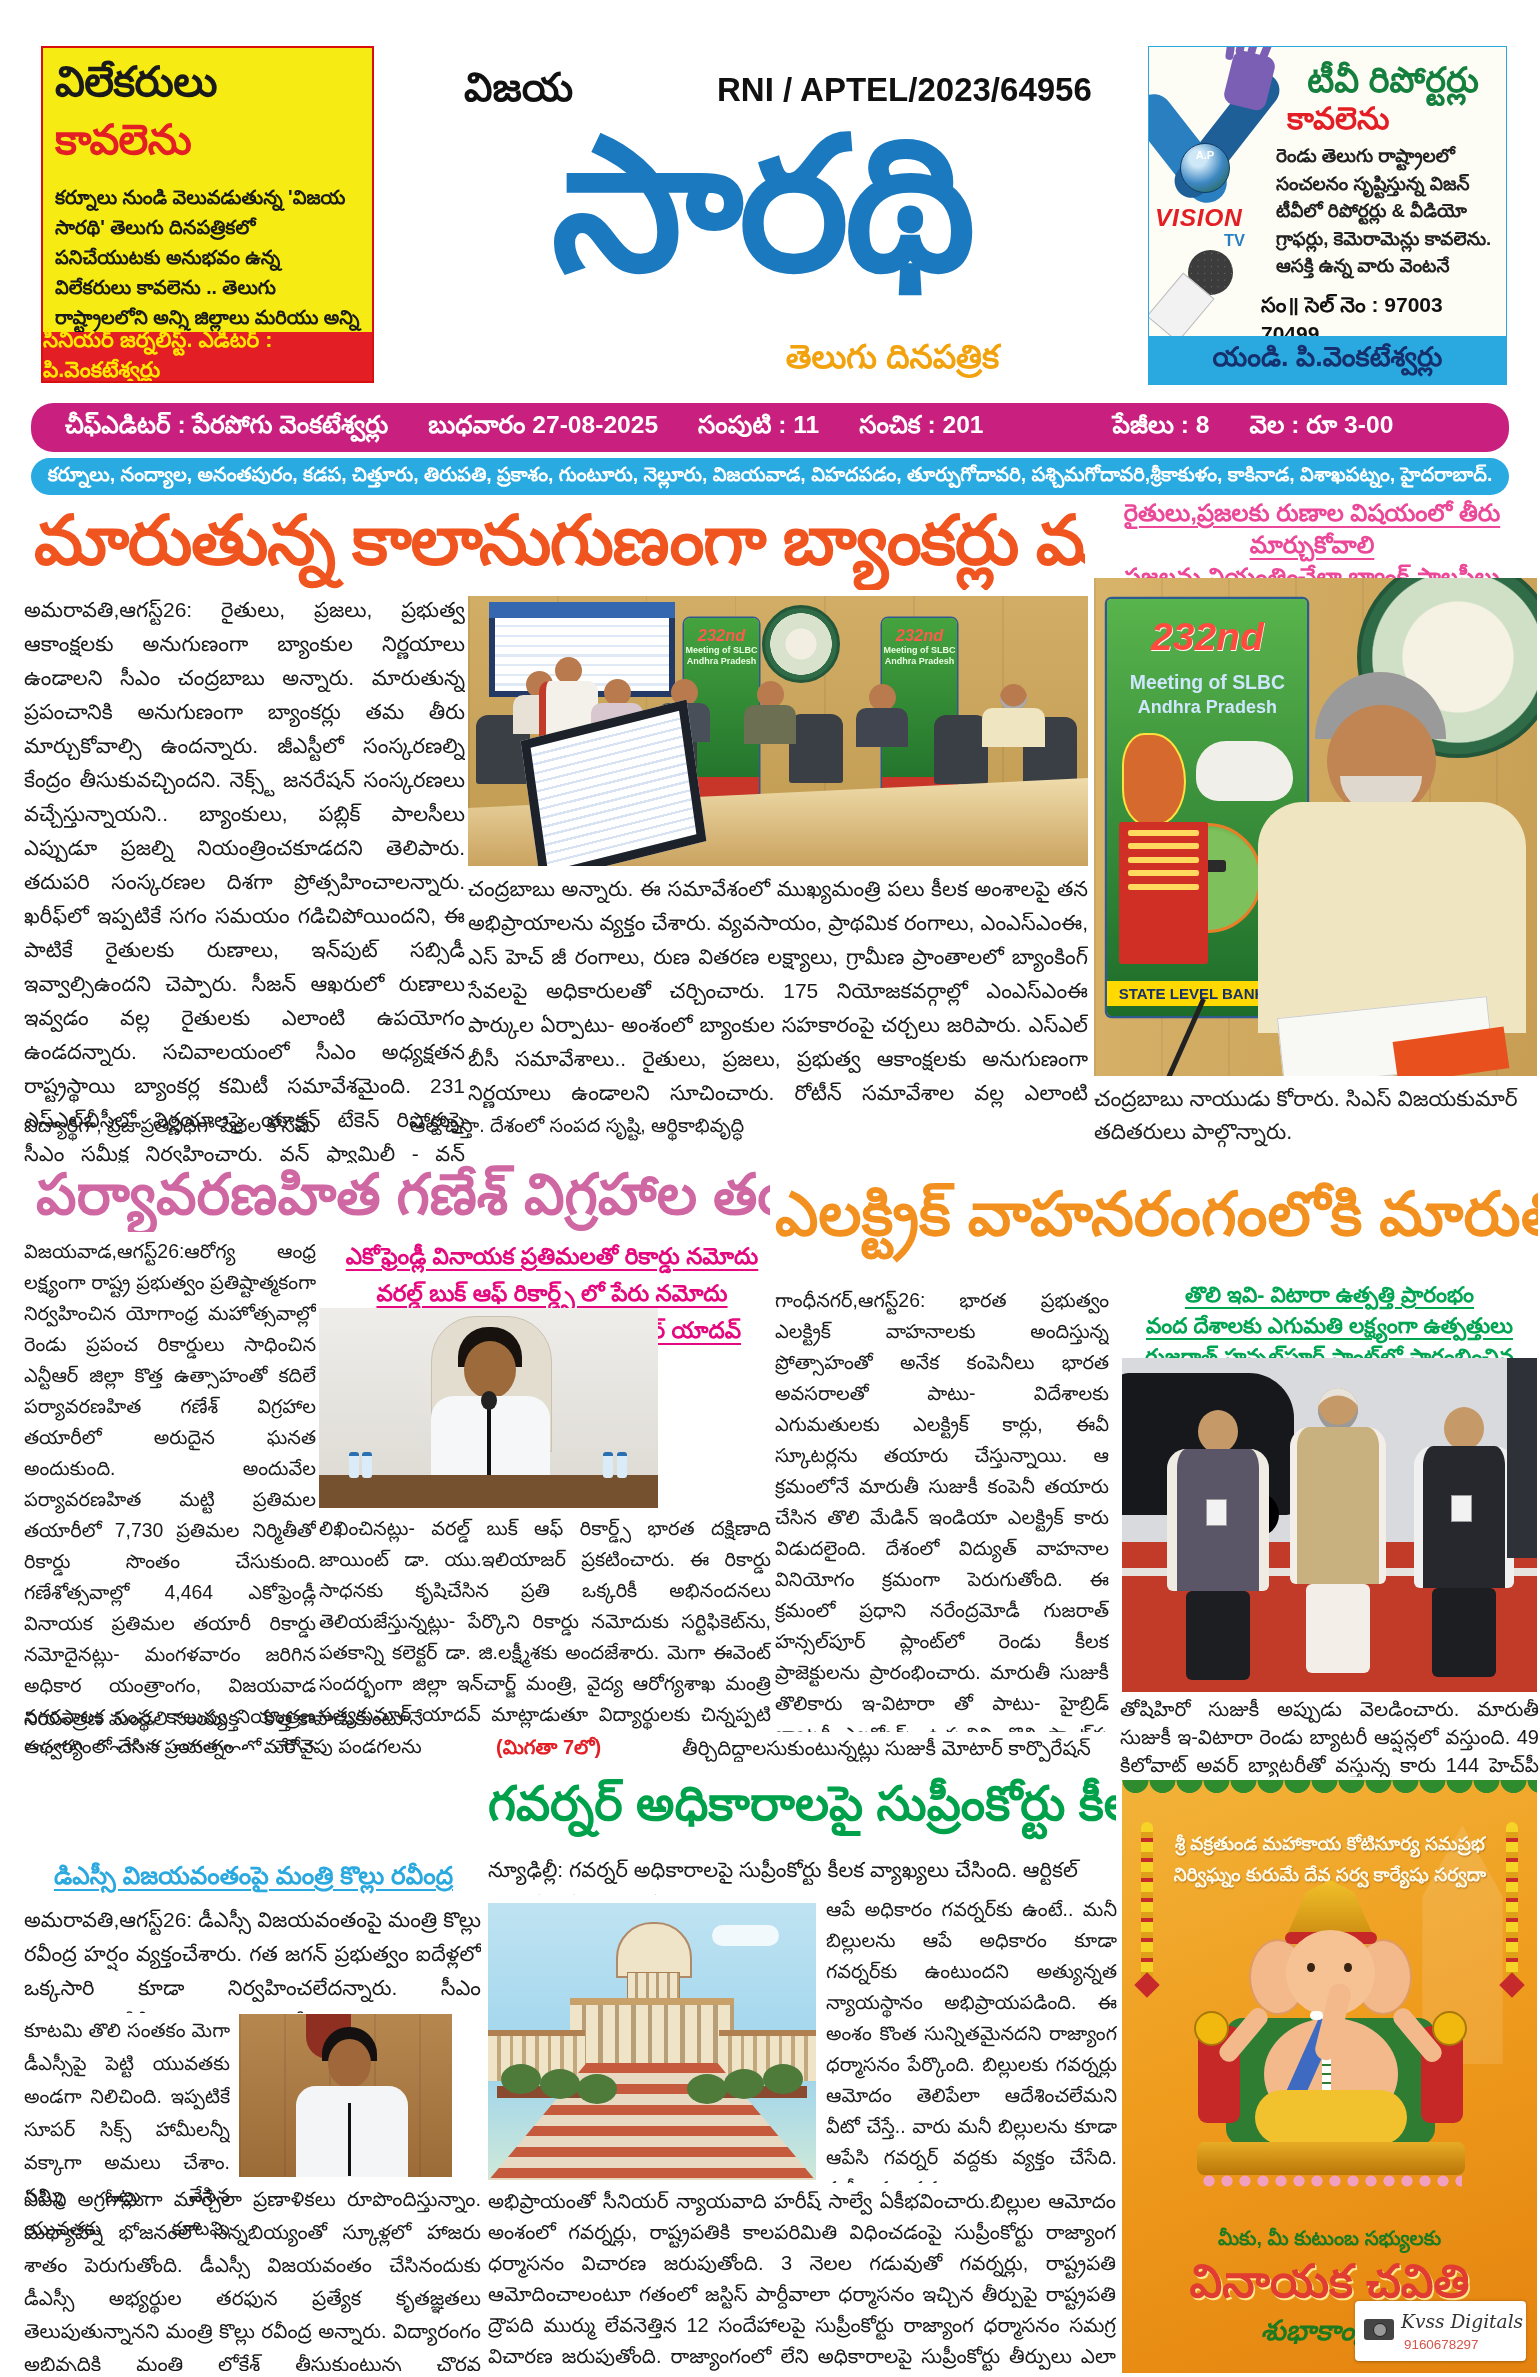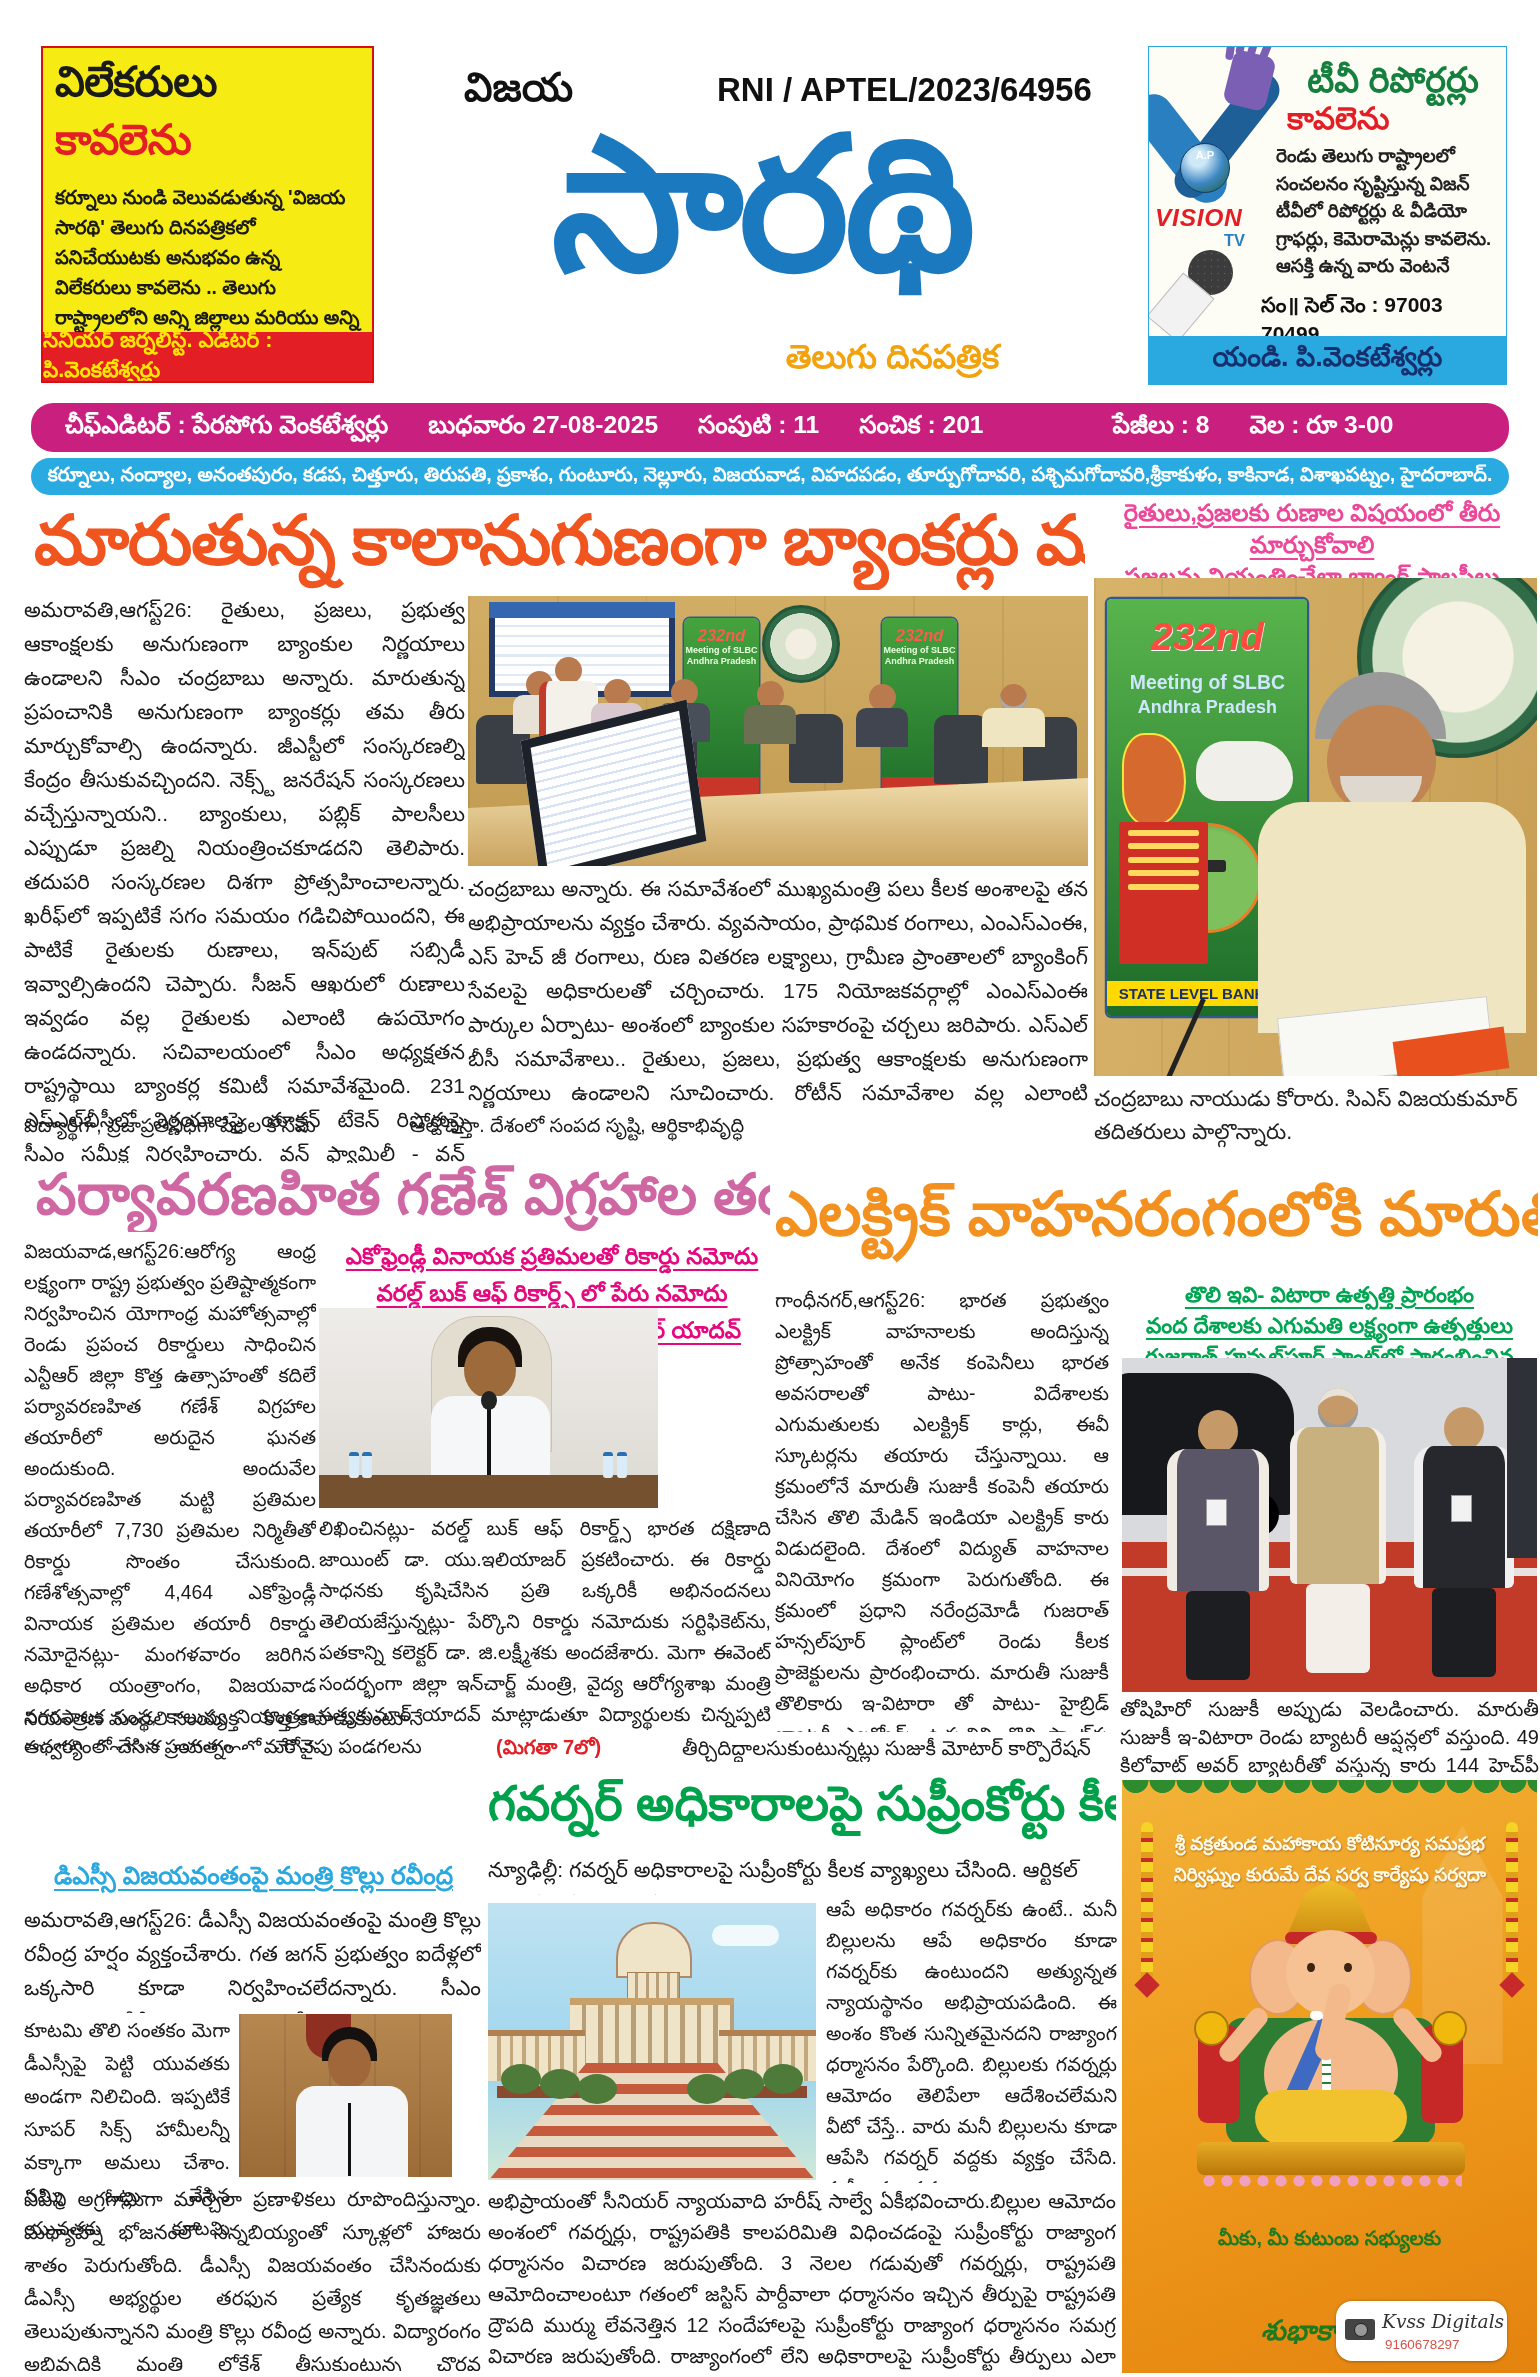--- a/index.html
+++ b/index.html
@@ -225,21 +225,21 @@
     clip-path:polygon(50% 0,78% 22%,100% 100%,0 100%,22% 22%);}
   .gfig .crownband{position:absolute;left:81px;top:18px;width:92px;height:12px;background:#c62828;border-radius:6px;}
   .gfig .eye{position:absolute;top:49px;width:7.5px;height:9px;border-radius:50%;background:#3a2414;}
   .gfig .trunk{position:absolute;left:118px;top:69px;width:22.4px;height:78px;border-radius:12px;background:#f3b98a;transform:rotate(14deg);}
   .gfig .trunkcurl{position:absolute;left:133px;top:139px;width:25px;height:19.4px;border-radius:50%;background:#f3b98a;}
   .gfig .tusk{position:absolute;left:106px;top:97px;width:13.4px;height:9px;border-radius:6px;background:#fff;}
   #ganesh-ad .greet{position:absolute;left:0;top:447px;width:100%;text-align:center;color:#1e7a1e;font-size:20px;font-weight:bold;}
   #ganesh-ad .adtitle{position:absolute;left:0;top:474px;width:100%;text-align:center;color:#e03c31;font-size:46px;font-weight:bold;
     text-shadow:1.5px 1.5px 0 #ffe98e;}
   #ganesh-ad .wishes{position:absolute;left:0;top:534px;width:100%;text-align:center;color:#1e7a1e;font-size:28px;font-weight:bold;font-style:italic;font-family:"DejaVu Serif","Liberation Serif",serif;}
-  #ganesh-ad .brand{position:absolute;right:30px;bottom:12px;width:171px;height:60px;background:#fff;border-radius:16px;box-shadow:0 0.7px 3px rgba(0,0,0,.3);}
+  #ganesh-ad .brand{position:absolute;right:11px;bottom:12px;width:171px;height:60px;background:#fff;border-radius:4px;box-shadow:0 0.7px 3px rgba(0,0,0,.3);}
   #ganesh-ad .brand .cam{position:absolute;left:9px;top:18px;width:30px;height:21px;background:#444;border-radius:3px;}
   #ganesh-ad .brand .lens{position:absolute;left:18px;top:22.4px;width:12px;height:12px;border-radius:50%;background:#999;border:1.5px solid #222;}
   #ganesh-ad .brand .bname{position:absolute;left:46px;top:10.4px;font-family:"DejaVu Serif","Liberation Serif",serif;font-style:italic;font-size:18.6px;color:#333;}
   #ganesh-ad .brand .bphone{position:absolute;left:49px;top:36px;font-size:13.4px;color:#d2544a;}
 </style>
 </head>
 <body>
 
 <div id="page">
 
@@ -520,20 +520,21 @@
       <div class="head"></div>
       <div class="eye" style="left:103px;"></div>
       <div class="eye" style="left:140px;"></div>
       <div class="trunk"></div>
       <div class="trunkcurl"></div>
       <div class="tusk"></div>
       <div class="base"></div>
       <div class="petals"></div>
     </div>
     <div class="greet">మీకు, మీ కుటుంబ సభ్యులకు</div>
+    <div class="adtitle">వినాయక చవితి</div>
     <div class="wishes">శుభాకాంక్షలు</div>
     <div class="brand">
       <div class="cam"></div>
       <div class="lens"></div>
       <div class="bname">Kvss Digitals</div>
       <div class="bphone">9160678297</div>
     </div>
   </div>
 
 </div>

